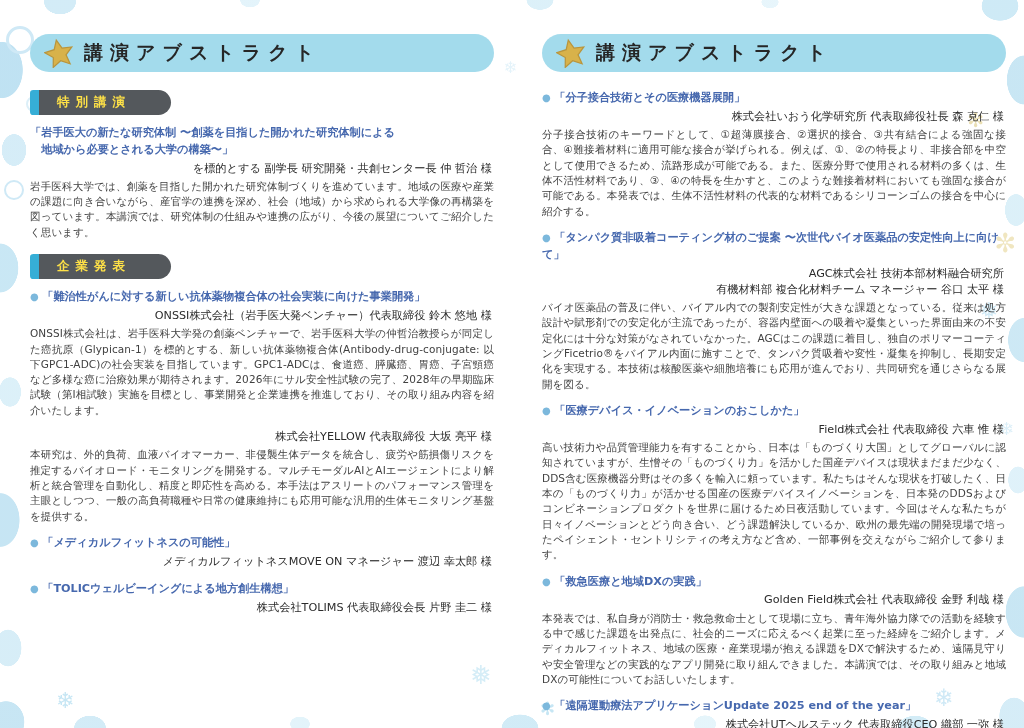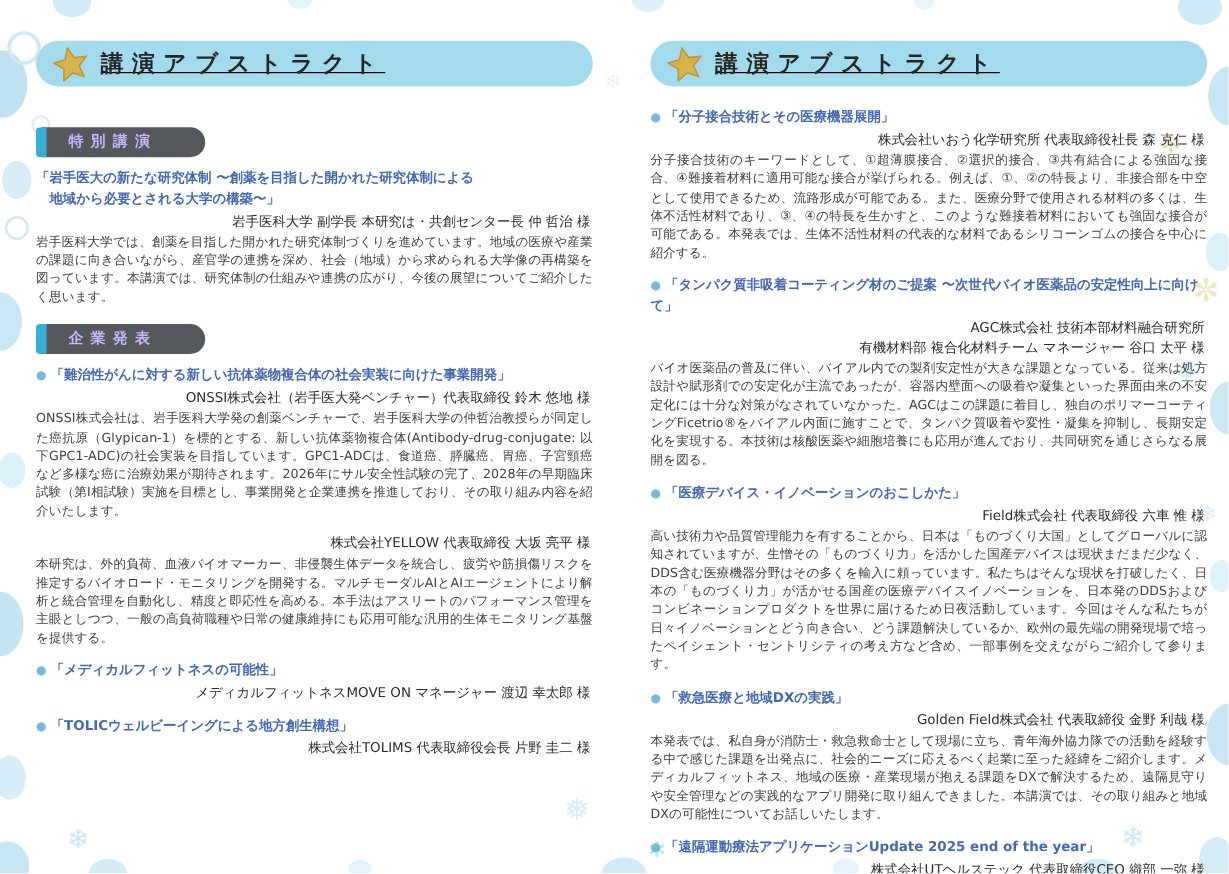--- a/index.html
+++ b/index.html
@@ -35,28 +35,28 @@
       radial-gradient(18px 14px at 705px 724px, rgba(212,238,248,.6) 60%,transparent 62%),
       radial-gradient(28px 20px at 915px 728px, rgba(192,228,243,.7) 60%,transparent 62%);
     background-repeat:no-repeat;
   }
   .flake{position:absolute;z-index:1;pointer-events:none;line-height:1;}
   .ring{position:absolute;border-radius:50%;z-index:1;pointer-events:none;}
   
   .page{position:relative;z-index:2;width:512px;height:728px;box-sizing:border-box;padding:34px 18px 0 30px;}
   .banner{
     height:38px;border-radius:19px;background:#a3dbec;display:flex;align-items:center;
-    padding:0 14px;margin-bottom:14px;text-decoration:underline;
+    padding:0 14px;margin-bottom:14px;
   }
   .star{width:30px;height:30px;margin-right:10px;flex:0 0 auto;}
   .banner-title{font-size:19px;font-weight:700;color:#262626;letter-spacing:7px;white-space:nowrap;}
   .badge{
-    display:inline-block;background:#54585c;color:#c4b5fd;font-weight:700;font-size:12.5px;
+    display:inline-block;background:#54585c;color:#fde047;font-weight:700;font-size:12.5px;
     letter-spacing:6px;padding:4px 40px 4px 18px;border-radius:4px 15px 15px 4px;
-    border-left:9px solid #36aed6;margin:20px 0 10px 0;
+    border-left:9px solid #36aed6;margin:4px 0 10px 0;
   }
   .sp-title,.pres-title{
     color:#4668ae;font-weight:700;font-size:11.2px;line-height:1.5;white-space:pre-line;margin:0;
   }
   .pres-title::before{content:"● ";color:#7cb8dc;font-size:10px;}
   .speaker{
     text-align:right;font-weight:400;font-size:11.2px;color:#2b2b2b;line-height:1.45;
     white-space:pre-line;margin:2px 2px 2px 0;
   }
   .body-text{
@@ -92,21 +92,21 @@
         <polygon points="12,1.5 15.2,8.6 23,9.4 17.2,14.6 18.9,22.3 12,18.3 5.1,22.3 6.8,14.6 1,9.4 8.8,8.6" fill="#d8b24a" stroke="#b9953d" stroke-width="1" transform="rotate(-12 12 12)"></polygon>
       </svg>
       <span class="banner-title">講演アブストラクト</span>
     </div>
 
     <div class="badge">特別講演</div>
 
     <div class="sp-block">
       <p class="sp-title">「岩手医大の新たな研究体制 〜創薬を目指した開かれた研究体制による
 　地域から必要とされる大学の構築〜」</p>
-      <p class="speaker">岩手医科大学 副学長 本研究は・共創センター長 仲 哲治 様</p>
+      <p class="speaker">を標的とする 副学長 研究開発・共創センター長 仲 哲治 様</p>
       <p class="body-text">岩手医科大学では、創薬を目指した開かれた研究体制づくりを進めています。地域の医療や産業の課題に向き合いながら、産官学の連携を深め、社会（地域）から求められる大学像の再構築を図っています。本講演では、研究体制の仕組みや連携の広がり、今後の展望についてご紹介したく思います。</p>
     </div>
 
     <div class="badge" style="margin-top:10px;">企業発表</div>
 
     <div class="pres">
       <p class="pres-title">「難治性がんに対する新しい抗体薬物複合体の社会実装に向けた事業開発」</p>
       <p class="speaker">ONSSI株式会社（岩手医大発ベンチャー）代表取締役 鈴木 悠地 様</p>
       <p class="body-text">ONSSI株式会社は、岩手医科大学発の創薬ベンチャーで、岩手医科大学の仲哲治教授らが同定した癌抗原（Glypican-1）を標的とする、新しい抗体薬物複合体(Antibody-drug-conjugate: 以下GPC1-ADC)の社会実装を目指しています。GPC1-ADCは、食道癌、膵臓癌、胃癌、子宮頸癌など多様な癌に治療効果が期待されます。2026年にサル安全性試験の完了、2028年の早期臨床試験（第I相試験）実施を目標とし、事業開発と企業連携を推進しており、その取り組み内容を紹介いたします。</p>
     </div>

